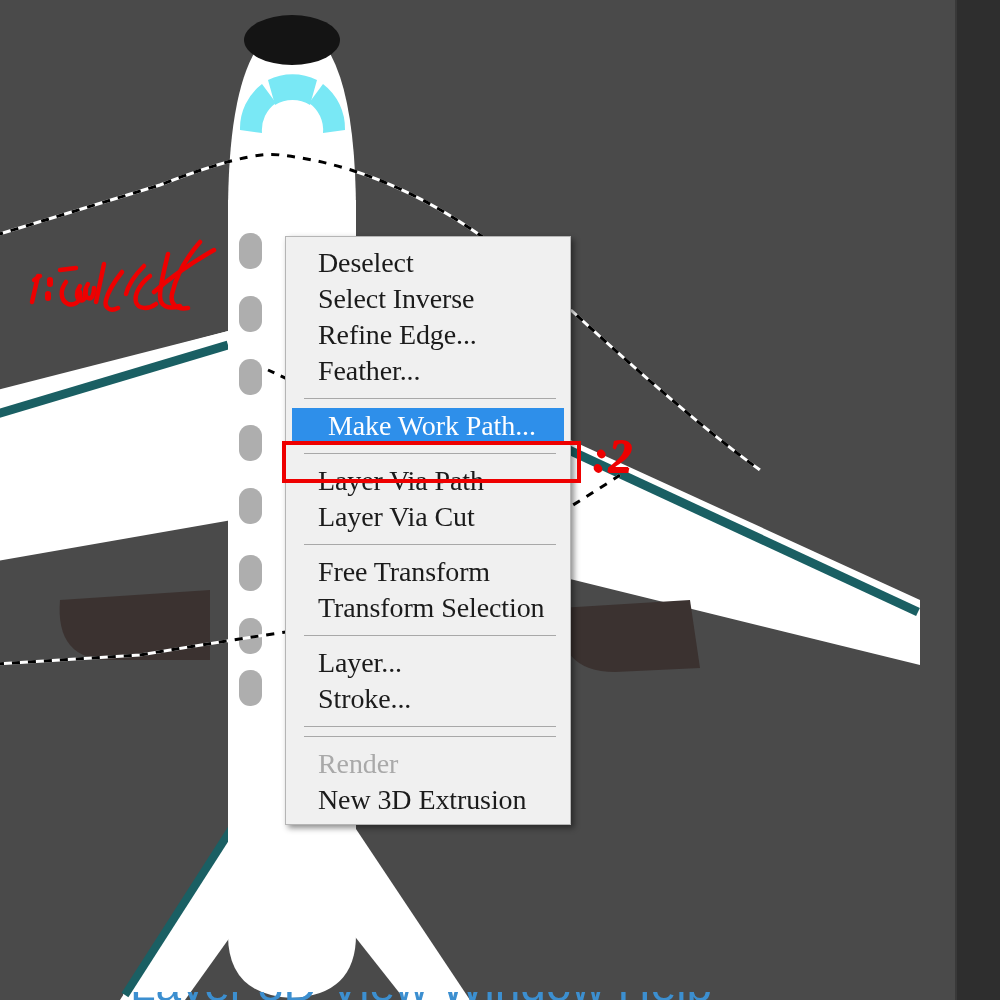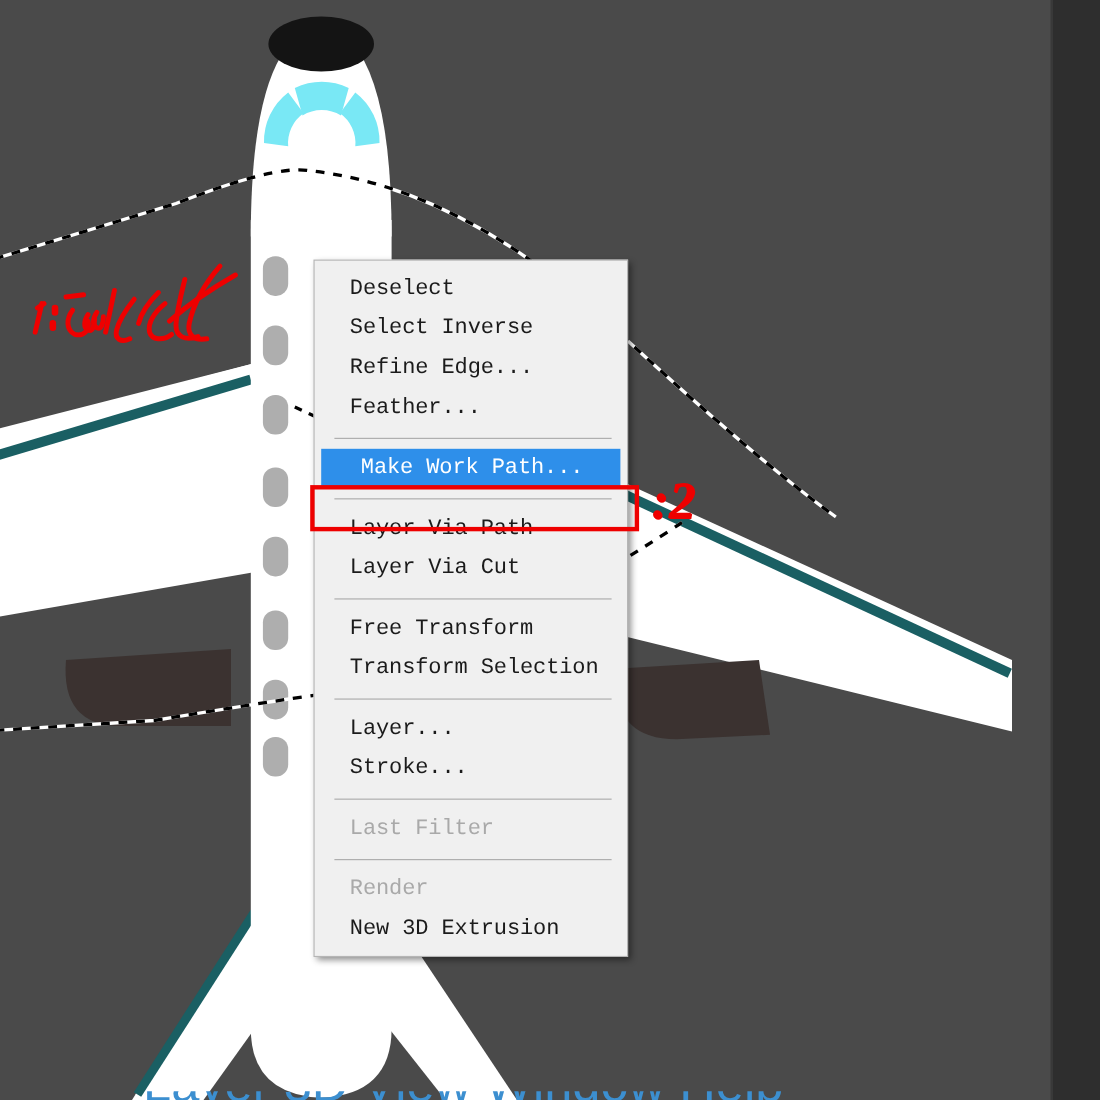--- a/index.html
+++ b/index.html
@@ -55,24 +55,24 @@
     border: 1px solid #b5b5b5;
     box-shadow: 3px 3px 6px rgba(0,0,0,0.45);
     padding: 8px 0 6px 0;
     box-sizing: border-box;
     z-index: 40;
   }
   .menu-item {
     height: 36px;
     line-height: 36px;
     padding-left: 32px;
-    font-size: 20px;
+    font-size: 28px;
     color: #1b1b1b;
     white-space: nowrap;
-    font-family: Liberation Mono, monospace;
+    font-family: Liberation Serif, serif;
     letter-spacing: -0.1px;
   }
   .menu-item.disabled { color: #a9a9a9; }
   .menu-item.selected {
     background: #2e8fea;
     color: #ffffff;
     margin: 0 6px;
     padding-left: 36px;
   }
   .menu-sep {
@@ -271,21 +271,20 @@
         <div class="menu-sep"></div>
         <div class="menu-item">Layer Via Path</div>
         <div class="menu-item">Layer Via Cut</div>
         <div class="menu-sep"></div>
         <div class="menu-item">Free Transform</div>
         <div class="menu-item">Transform Selection</div>
         <div class="menu-sep"></div>
         <div class="menu-item">Layer...</div>
         <div class="menu-item">Stroke...</div>
         <div class="menu-sep"></div>
-        <div class="menu-item disabled">Last Filter</div>
         <div class="menu-sep"></div>
         <div class="menu-item disabled">Render</div>
         <div class="menu-item">New 3D Extrusion</div>
       </div>
 
     <div id="red-box"></div>
 
   </div>
 
   <div id="dock-divider"></div>

